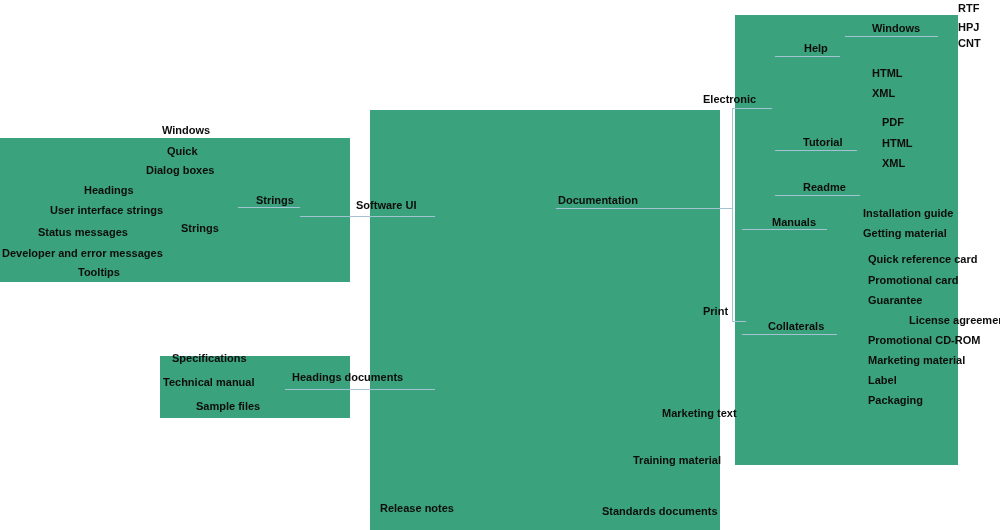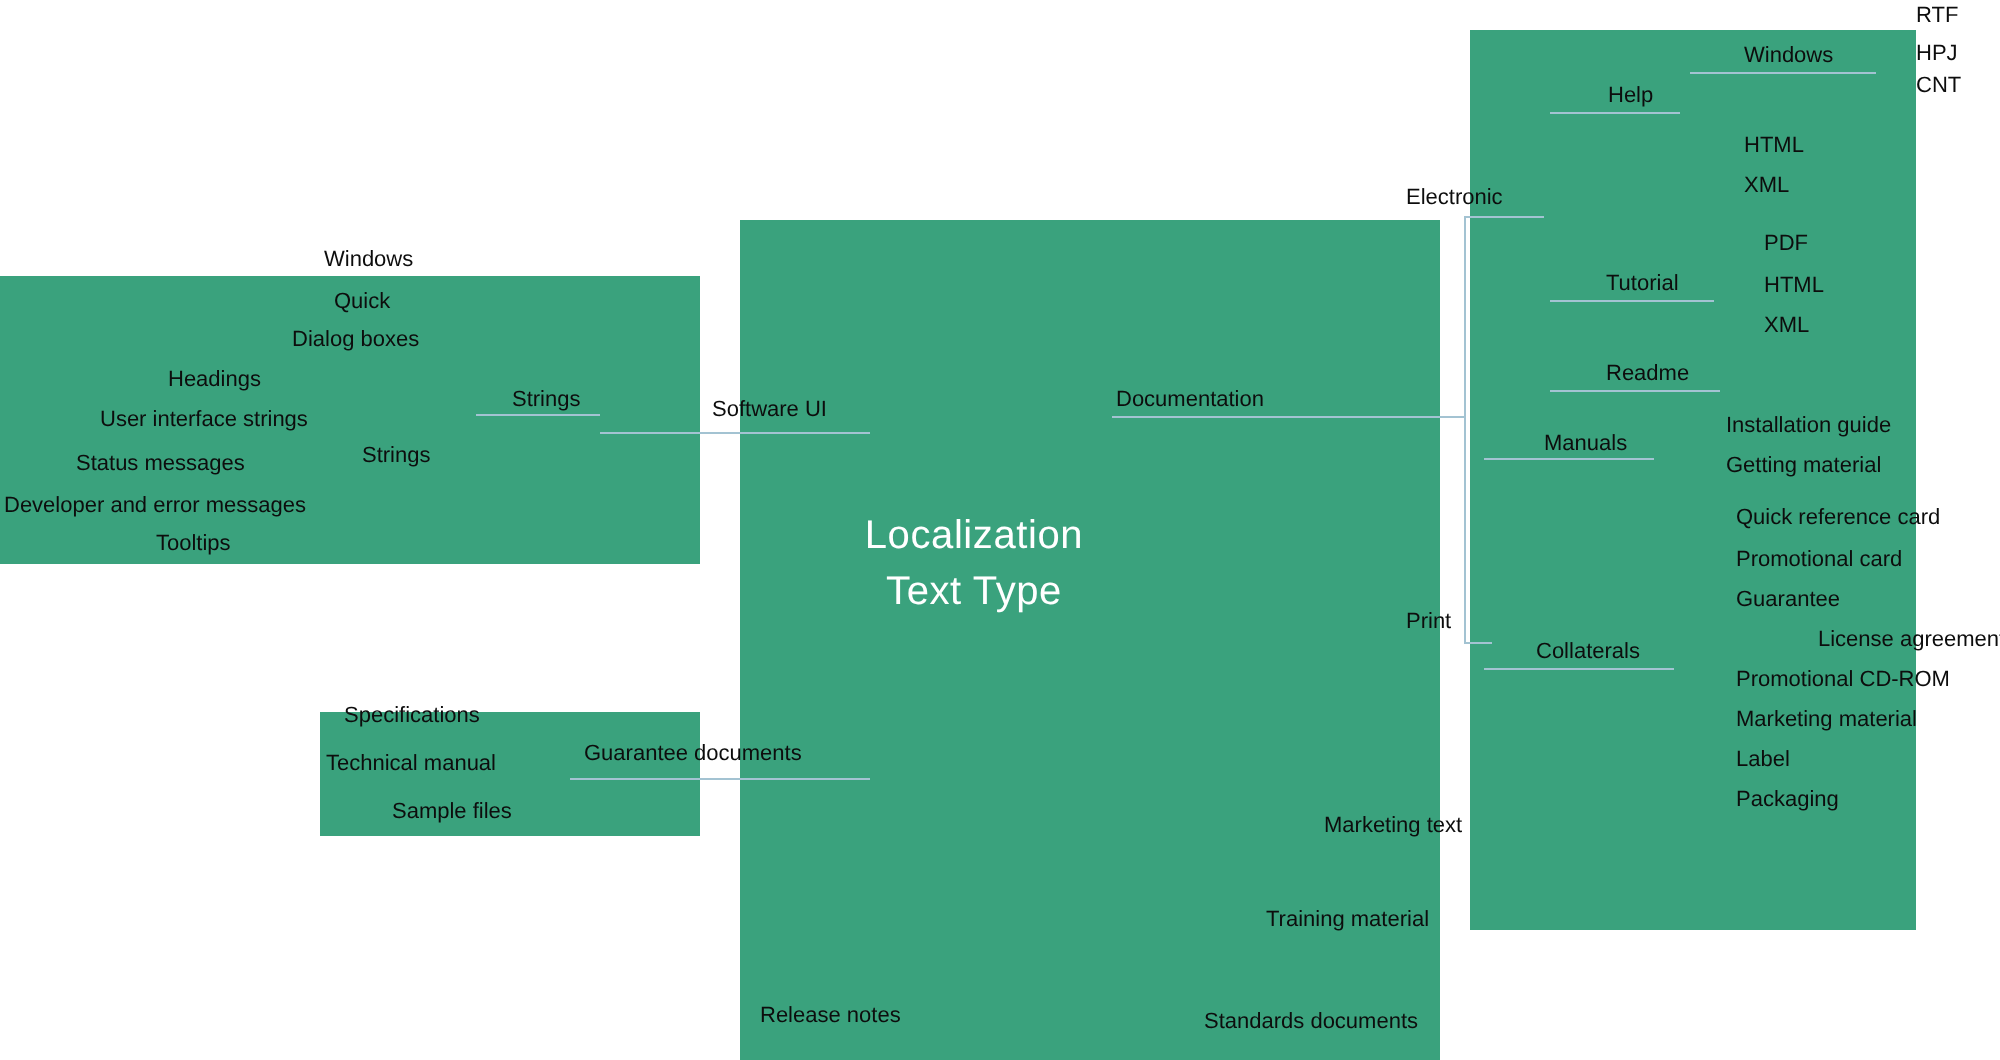--- a/index.html
+++ b/index.html
@@ -6,21 +6,21 @@
     --accent:#3aa27d;
     --line:#a3c3d2;
     --title-text:#ffffff;
     --label-text:#0d0d0d;
   }
   *{margin:0;padding:0;box-sizing:border-box}
   html,body{background:#ffffff}
   body{font-family:"Liberation Sans", sans-serif;}
   .canvas{position:relative;width:1000px;height:530px;background:#ffffff;overflow:hidden}
   .box{position:absolute;background:var(--accent)}
-  .lbl{position:absolute;font-size:11px;font-weight:normal;color:var(--label-text);white-space:nowrap;line-height:13px}
+  .lbl{position:absolute;font-size:11px;font-weight:bold;color:var(--label-text);white-space:nowrap;line-height:13px}
   .title{position:absolute;color:var(--title-text);font-size:20px;font-weight:400;text-align:center;line-height:28px;letter-spacing:.3px}
   .hline{position:absolute;height:1px;background:var(--line)}
   .vline{position:absolute;width:1px;background:var(--line)}
 </style>
 </head>
 <body>
 
 <div class="canvas">
 
   <div class="box" style="left:0px;top:138px;width:350px;height:144px"></div>
@@ -35,21 +35,20 @@
   <div class="vline" style="left:732px;top:108px;height:214px"></div>
   <div class="hline" style="left:732px;top:108px;width:40px"></div>
   <div class="hline" style="left:732px;top:321px;width:14px"></div>
   <div class="hline" style="left:775px;top:56px;width:65px"></div>
   <div class="hline" style="left:845px;top:36px;width:93px"></div>
   <div class="hline" style="left:775px;top:150px;width:82px"></div>
   <div class="hline" style="left:775px;top:195px;width:85px"></div>
   <div class="hline" style="left:742px;top:229px;width:85px"></div>
   <div class="hline" style="left:742px;top:334px;width:95px"></div>
 
-  <div class="title" style="left:417px;top:254px;width:140px">Localization Text Type</div>
 
   <span class="lbl" style="left:356px;top:199px">Software UI</span>
   <span class="lbl" style="left:256px;top:194px">Strings</span>
   <span class="lbl" style="left:162px;top:124px">Windows</span>
   <span class="lbl" style="left:167px;top:145px">Quick</span>
   <span class="lbl" style="left:146px;top:164px">Dialog boxes</span>
   <span class="lbl" style="left:181px;top:222px">Strings</span>
   <span class="lbl" style="left:84px;top:184px">Headings</span>
   <span class="lbl" style="left:50px;top:204px">User interface strings</span>
   <span class="lbl" style="left:38px;top:226px">Status messages</span>
@@ -78,21 +77,21 @@
   <span class="lbl" style="left:768px;top:320px">Collaterals</span>
   <span class="lbl" style="left:868px;top:253px">Quick reference card</span>
   <span class="lbl" style="left:868px;top:274px">Promotional card</span>
   <span class="lbl" style="left:868px;top:294px">Guarantee</span>
   <span class="lbl" style="left:909px;top:314px">License agreement</span>
   <span class="lbl" style="left:868px;top:334px">Promotional CD-ROM</span>
   <span class="lbl" style="left:868px;top:354px">Marketing material</span>
   <span class="lbl" style="left:868px;top:374px">Label</span>
   <span class="lbl" style="left:868px;top:394px">Packaging</span>
 
-  <span class="lbl" style="left:292px;top:371px">Guarantee documents</span>
+  <span class="lbl" style="left:292px;top:371px">Headings documents</span>
   <span class="lbl" style="left:172px;top:352px">Specifications</span>
   <span class="lbl" style="left:163px;top:376px">Technical manual</span>
   <span class="lbl" style="left:196px;top:400px">Sample files</span>
 
   <span class="lbl" style="left:662px;top:407px">Marketing text</span>
   <span class="lbl" style="left:633px;top:454px">Training material</span>
   <span class="lbl" style="left:602px;top:505px">Standards documents</span>
   <span class="lbl" style="left:380px;top:502px">Release notes</span>
 
 </div>

